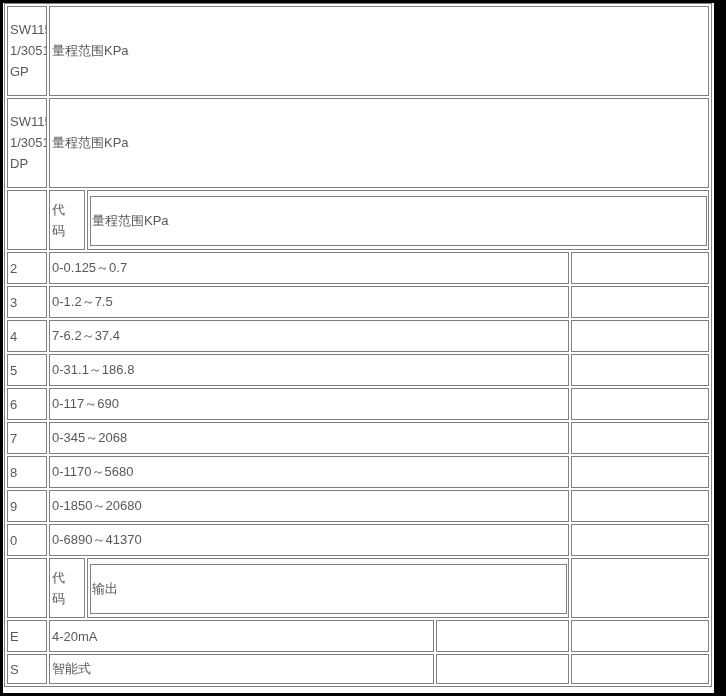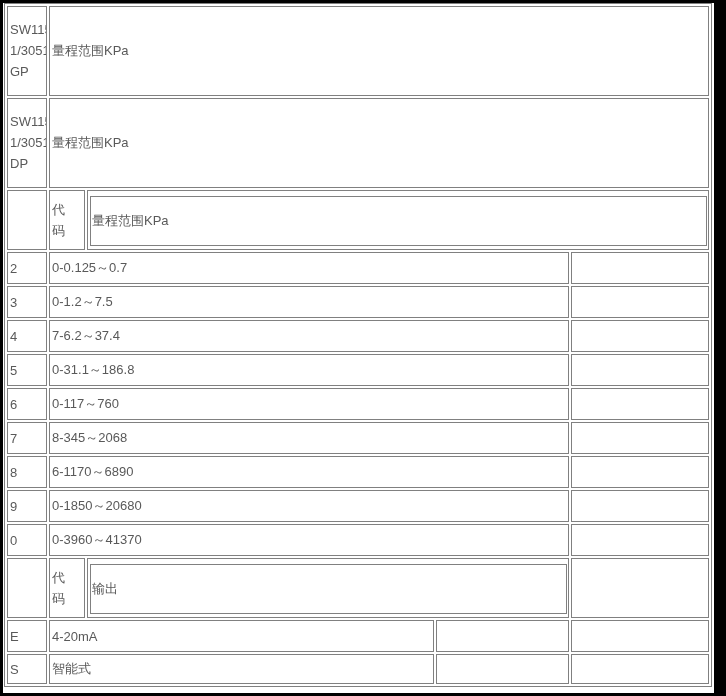--- a/index.html
+++ b/index.html
@@ -119,41 +119,41 @@
       <td colspan="3">7-6.2～37.4</td>
       <td></td>
     </tr>
     <tr class="r-data">
       <td>5</td>
       <td colspan="3">0-31.1～186.8</td>
       <td></td>
     </tr>
     <tr class="r-data">
       <td>6</td>
-      <td colspan="3">0-117～760</td>
+      <td colspan="3">0-117～690</td>
       <td></td>
     </tr>
     <tr class="r-data">
       <td>7</td>
-      <td colspan="3">8-345～2068</td>
+      <td colspan="3">0-345～2068</td>
       <td></td>
     </tr>
     <tr class="r-data">
       <td>8</td>
-      <td colspan="3">6-1170～6890</td>
+      <td colspan="3">0-1170～5680</td>
       <td></td>
     </tr>
     <tr class="r-data">
       <td>9</td>
       <td colspan="3">0-1850～20680</td>
       <td></td>
     </tr>
     <tr class="r-data">
       <td>0</td>
-      <td colspan="3">0-3960～41370</td>
+      <td colspan="3">0-6890～41370</td>
       <td></td>
     </tr>
 
     <tr class="r-header">
       <td></td>
       <td>
         <div class="vchar">代</div>
         <div class="vchar">码</div>
       </td>
       <td colspan="2" class="label-wrap">

